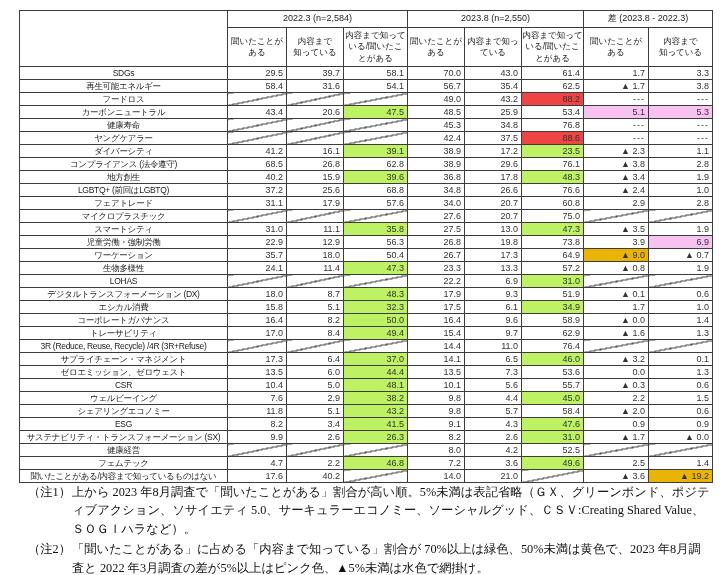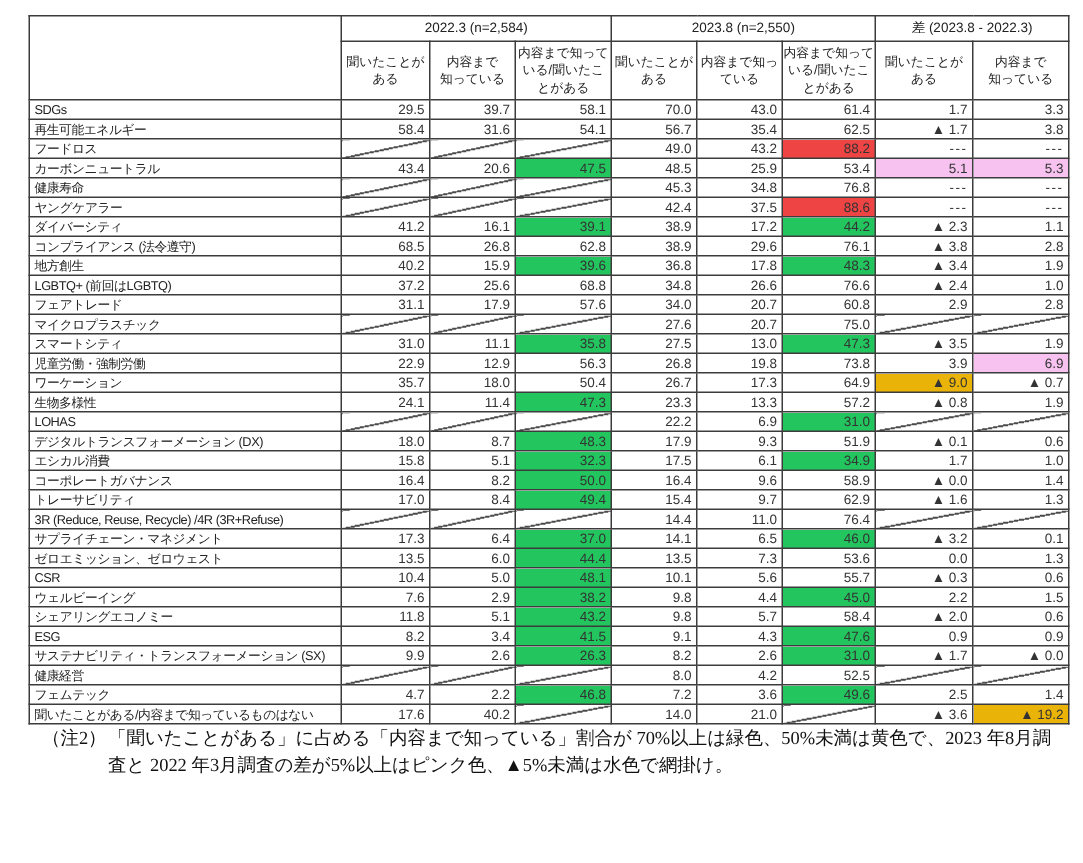--- a/index.html
+++ b/index.html
@@ -12,24 +12,24 @@
   table{border-collapse:collapse;table-layout:fixed;width:693px;}
   th,td{border:1px solid #3c3c3c;overflow:hidden;}
   thead th{
     font-weight:normal;font-size:8.5px;line-height:1.3;text-align:center;
     vertical-align:middle;white-space:pre-line;padding:1px 0;color:#222;
   }
   thead tr.group-row th{height:14px;font-size:9px;text-align:center;}
   thead tr.cols-row th{height:36px;}
   tbody td{height:12px;line-height:12px;font-size:9px;padding:0 3px;}
   td.lbl{
-    text-align:left;font-size:8.5px;letter-spacing:-0.3px;white-space:nowrap;
+    text-align:center;font-size:8.5px;letter-spacing:-0.3px;white-space:nowrap;
   }
   td.num{text-align:right;color:#333;}
-  .hl-yellow{background:#22c55e;margin-left:24px;}
+  .hl-yellow{background:#bef264;margin-left:24px;}
   .hl-green{background:#ef4444;}
   .hl-pink{background:#F7C2EF;}
   .hl-blue{background:#eab308;}
   .dash{color:#999;letter-spacing:1px;}
   .diag{
     background-image:linear-gradient(to bottom right,
       transparent calc(50% - 0.6px),
       #4a4a4a calc(50% - 0.6px),
       #4a4a4a calc(50% + 0.6px),
       transparent calc(50% + 0.6px));
@@ -154,21 +154,21 @@
           <td class="num dash">---</td>
           <td class="num dash">---</td>
         </tr>
         <tr>
           <td class="lbl">ダイバーシティ</td>
           <td class="num">41.2</td>
           <td class="num">16.1</td>
           <td class="num hl-yellow">39.1</td>
           <td class="num">38.9</td>
           <td class="num">17.2</td>
-          <td class="num hl-yellow">44.2</td>
+          <td class="num hl-yellow">23.5</td>
           <td class="num">▲ 2.3</td>
           <td class="num">1.1</td>
         </tr>
         <tr>
           <td class="lbl">コンプライアンス (法令遵守)</td>
           <td class="num">68.5</td>
           <td class="num">26.8</td>
           <td class="num">62.8</td>
           <td class="num">38.9</td>
           <td class="num">29.6</td>
@@ -439,16 +439,20 @@
           <td class="num diag"></td>
           <td class="num">▲ 3.6</td>
           <td class="num hl-blue">▲ 19.2</td>
         </tr>
       </tbody>
   </table>
 </div>
 
 <div class="footnotes">
   <div class="footnote">
+    <span class="fn-label">（注1）</span>
+    <span class="fn-text">上から 2023 年8月調査で「聞いたことがある」割合が高い順。5%未満は表記省略（ＧＸ、グリーンボンド、ポジティブアクション、ソサイエティ 5.0、サーキュラーエコノミー、ソーシャルグッド、ＣＳＶ:Creating Shared Value、ＳＯＧＩハラなど）。</span>
+  </div>
+  <div class="footnote">
     <span class="fn-label">（注2）</span>
     <span class="fn-text">「聞いたことがある」に占める「内容まで知っている」割合が 70%以上は緑色、50%未満は黄色で、2023 年8月調査と 2022 年3月調査の差が5%以上はピンク色、▲5%未満は水色で網掛け。</span>
   </div>
 </div>
 
 </body></html>

